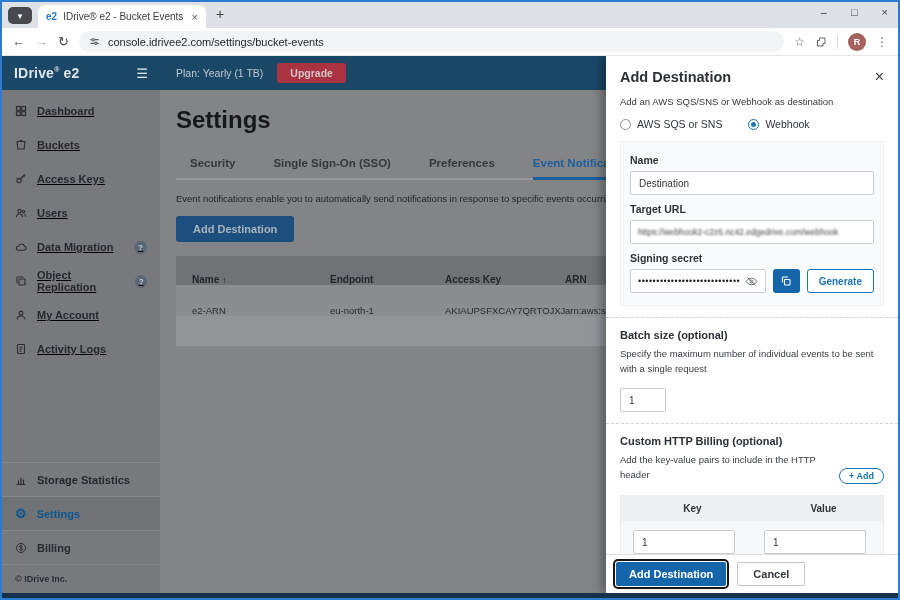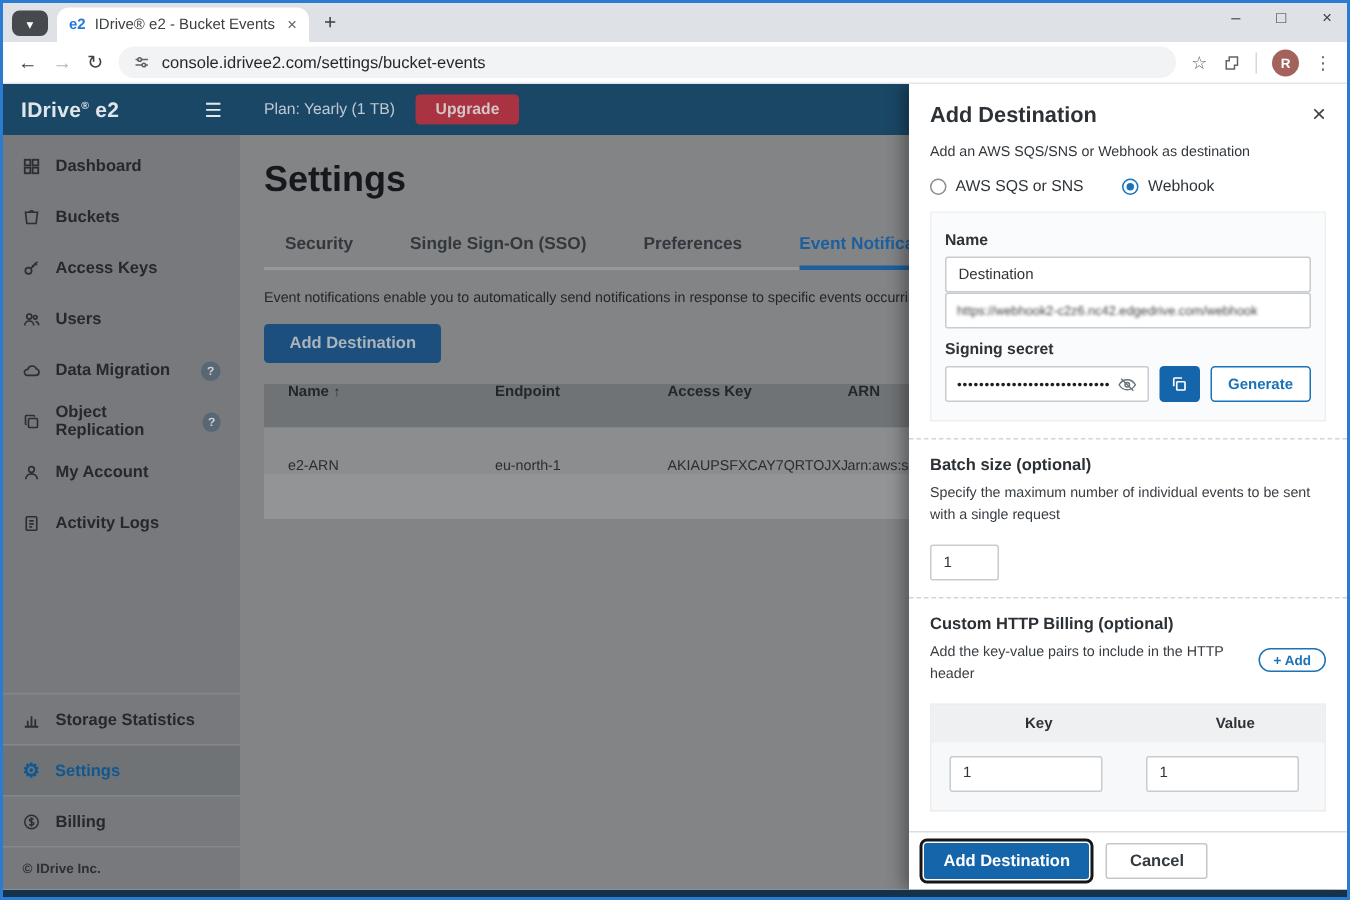--- a/index.html
+++ b/index.html
@@ -27,21 +27,21 @@
   
   .app { flex:1; display:flex; position:relative; overflow:hidden; }
   .bottom-strip { height:5px; background:#16314a; flex:none; }
 
   
   .sidebar { width:158px; background:#77797c; display:flex; flex-direction:column; flex:none; }
   .logo-bar { height:34px; background:#1a4766; color:#dfe5ea; display:flex; align-items:center; justify-content:space-between; padding:0 12px; flex:none; }
   .logo { font-size:14px; font-weight:700; letter-spacing:.2px; }
   .logo sup { font-size:7px; }
   .hamburger { font-size:13px; color:#e3e8ec; }
-  .nav { flex:1; padding-top:4px; }
+  .nav { flex:1; padding-top:4px;text-decoration:underline; }
   .nav-item { height:34px; display:flex; align-items:center; gap:10px; padding:0 13px; font-size:11px; font-weight:700; color:#24292e; }
   .nav-item svg, .nav-item .gear { flex:none; color:#2a2f34; }
   .gear { font-size:13px; line-height:1; }
   .qbadge { margin-left:auto; width:13px; height:13px; border-radius:50%; background:#596673; color:#cdd3d8; font-size:8px; font-weight:700; display:flex; align-items:center; justify-content:center; }
   .nav-bottom .nav-item { border-top:1px solid #85878a; }
   .nav-item.active { color:#11578f; background:#707376; }
   .nav-item.active svg, .nav-item.active .gear { color:#11578f; }
   .copyright { border-top:1px solid #85878a; padding:9px 13px; font-size:9px; font-weight:600; color:#2b3035; }
 
   
@@ -51,21 +51,21 @@
   .upgrade-btn { background:#a93340; color:#d3c6c8; font-size:10.5px; font-weight:700; padding:4px 13px; border-radius:3px; }
   .page { flex:1; padding:16px 0 0 16px; position:relative; }
   .page h1 { font-size:24px; font-weight:700; color:#15191d; margin-bottom:16px; }
   .tabs { display:flex; gap:38px; border-bottom:2px solid #96989b; padding-left:14px; margin-right:0; }
   .tab-item { font-size:11.5px; font-weight:600; color:#33383d; padding:7px 0 8px; }
   .tab-item.active { color:#1d5f9e; border-bottom:3px solid #1d5f9e; margin-bottom:-2px; }
   .desc { margin-top:13px; font-size:9.5px; color:#22272c; white-space:nowrap; overflow:hidden; }
   .btn-add-main { display:inline-block; margin-top:12px; background:#1c4f7d; color:#a9b4bd; font-size:11px; font-weight:700; padding:7px 17px; border-radius:3px; }
   .notif-partial { position:absolute; right:0; top:101px; font-size:10.5px; font-weight:700; color:#1e2328; white-space:nowrap; }
   .etable { margin-top:14px; }
-  .thead { display:flex; align-items:flex-start; height:29px; background:#707376; font-size:10px; font-weight:700; color:#22272c; }
+  .thead { display:flex; align-items:flex-end; height:29px; background:#707376; font-size:10px; font-weight:700; color:#22272c; }
   .trow { display:flex; align-items:flex-end; height:31px; background:#8b8d8f; font-size:9.5px; color:#292e33; }
   .tstripe { height:30px; background:#929496; }
   .c1 { width:154px; padding-left:16px; } .c2 { width:115px; } .c3 { width:120px; } .c4 { flex:1; white-space:nowrap; overflow:hidden; }
   .sort-arrow { font-size:9px; color:#22272c; margin-left:3px; }
 
   
   .panel { position:absolute; top:0; right:0; bottom:0; width:292px; background:#fff; box-shadow:-4px 0 10px rgba(0,0,0,.35); display:flex; flex-direction:column; color:#333; }
   .panel-head { display:flex; align-items:center; justify-content:space-between; padding:13px 14px 9px; flex:none; }
   .panel-title { font-size:14.5px; font-weight:600; color:#2d3136; }
   .panel-close { font-size:16px; color:#3f444a; line-height:1; }
@@ -85,21 +85,21 @@
   .secret-box { flex:1; justify-content:space-between; }
   .dots { font-size:9px; letter-spacing:.5px; color:#1d1d1d; overflow:hidden; white-space:nowrap; }
   .copy-btn { width:27px; height:24px; background:#1565ab; border-radius:3px; display:flex; align-items:center; justify-content:center; flex:none; }
   .generate-btn { height:24px; padding:0 11px; border:1px solid #1a73b8; border-radius:3px; background:#fff; color:#1a73b8; font-size:10px; font-weight:600; display:flex; align-items:center; flex:none; }
   .dashsep { border-top:1px dashed #d4d4d4; margin:11px -14px; }
   .sect-title { font-size:11px; font-weight:700; color:#2b3035; margin-bottom:6px; }
   .sect-desc { font-size:9.5px; color:#383d42; line-height:1.55; }
   .batch-input { width:46px; height:24px; margin-top:12px; }
   .ch-row { display:flex; align-items:flex-start; gap:8px; }
   .ch-row .sect-desc { flex:1; }
-  .add-btn { border:1px solid #1a73b8; color:#1a73b8; background:#fff; border-radius:9px; font-size:9px; font-weight:700; padding:2px 9px; flex:none; margin-top:4px; }
+  .add-btn { border:1px solid #1a73b8; color:#1a73b8; background:#fff; border-radius:9px; font-size:9px; font-weight:700; padding:2px 9px; flex:none; margin-top:15px; }
   .kvtable { margin-top:11px; background:#f7f8f9; border:1px solid #ededee; }
   .kvhead { display:flex; height:25px; align-items:center; background:#eef0f2; font-size:10px; font-weight:700; color:#2e3338;text-align:center; }
   .kcol { width:50%; padding-left:12px; }
   .kvrow { display:flex; padding:9px 0 12px; }
   .kvrow .kcol input { width:102px; }
   .panel-footer { flex:none; border-top:1px solid #dcdee0; background:#fff; display:flex; align-items:center; gap:11px; padding:8px 10px; height:39px; }
   .btn-primary { background:#1565ab; color:#fff; font-size:11px; font-weight:700; padding:6px 13px; border-radius:2px; outline:2px solid #161616; outline-offset:1px; }
   .btn-cancel { background:#fff; border:1px solid #c3c7cb; color:#34393e; font-size:11px; font-weight:600; padding:5px 15px; border-radius:2px; }
 </style>
 </head>
@@ -285,20 +285,21 @@
             </span>
           <span class="radio">
               <span class="rdot sel"></span>
               <span>Webhook</span>
             </span>
         </div>
 
         <div class="fsection">
           <label class="flabel">Name</label>
           <input class="tinput" value="Destination" style="">
+          <label class="flabel">Target URL</label>
           <div class="fakeinput">
               <span class="blurtext">https://webhook2-c2z6.nc42.edgedrive.com/webhook</span>
             </div>
           <label class="flabel">Signing secret</label>
           <div class="secret-row">
             <div class="fakeinput secret-box">
               <span class="dots">••••••••••••••••••••••••••••</span>
               <svg width="13" height="13" viewBox="0 0 24 24" fill="none" stroke="#6b7278" stroke-width="1.8">
                   <path d="M2 12s3.5-6.2 10-6.2S22 12 22 12s-3.5 6.2-10 6.2S2 12 2 12z"></path>
                   <circle cx="12" cy="12" r="2.8"></circle>

